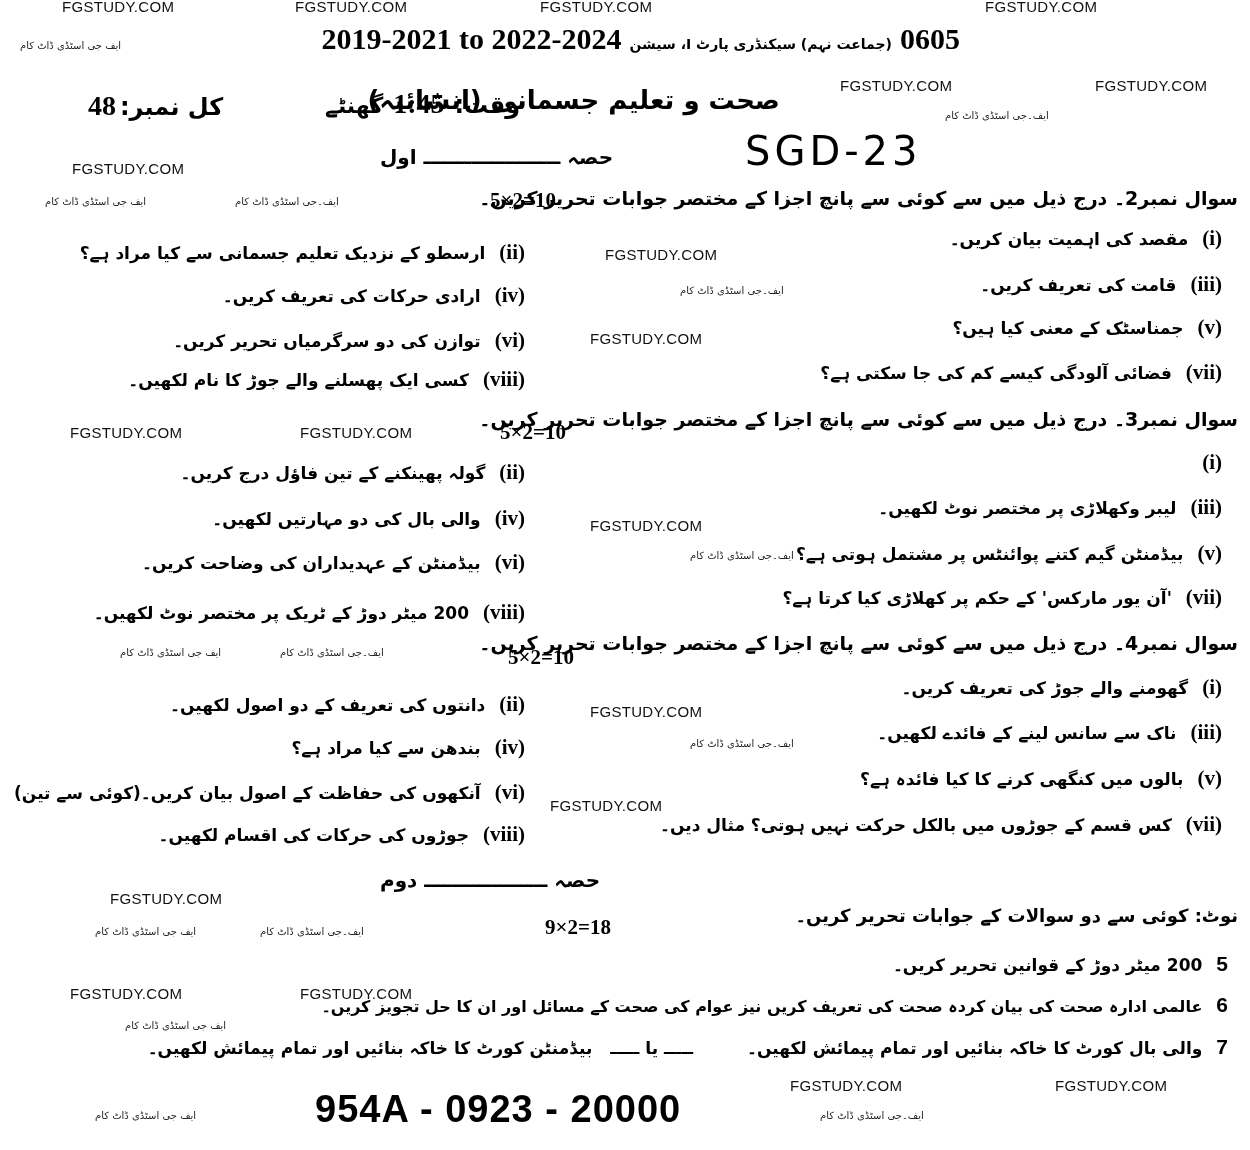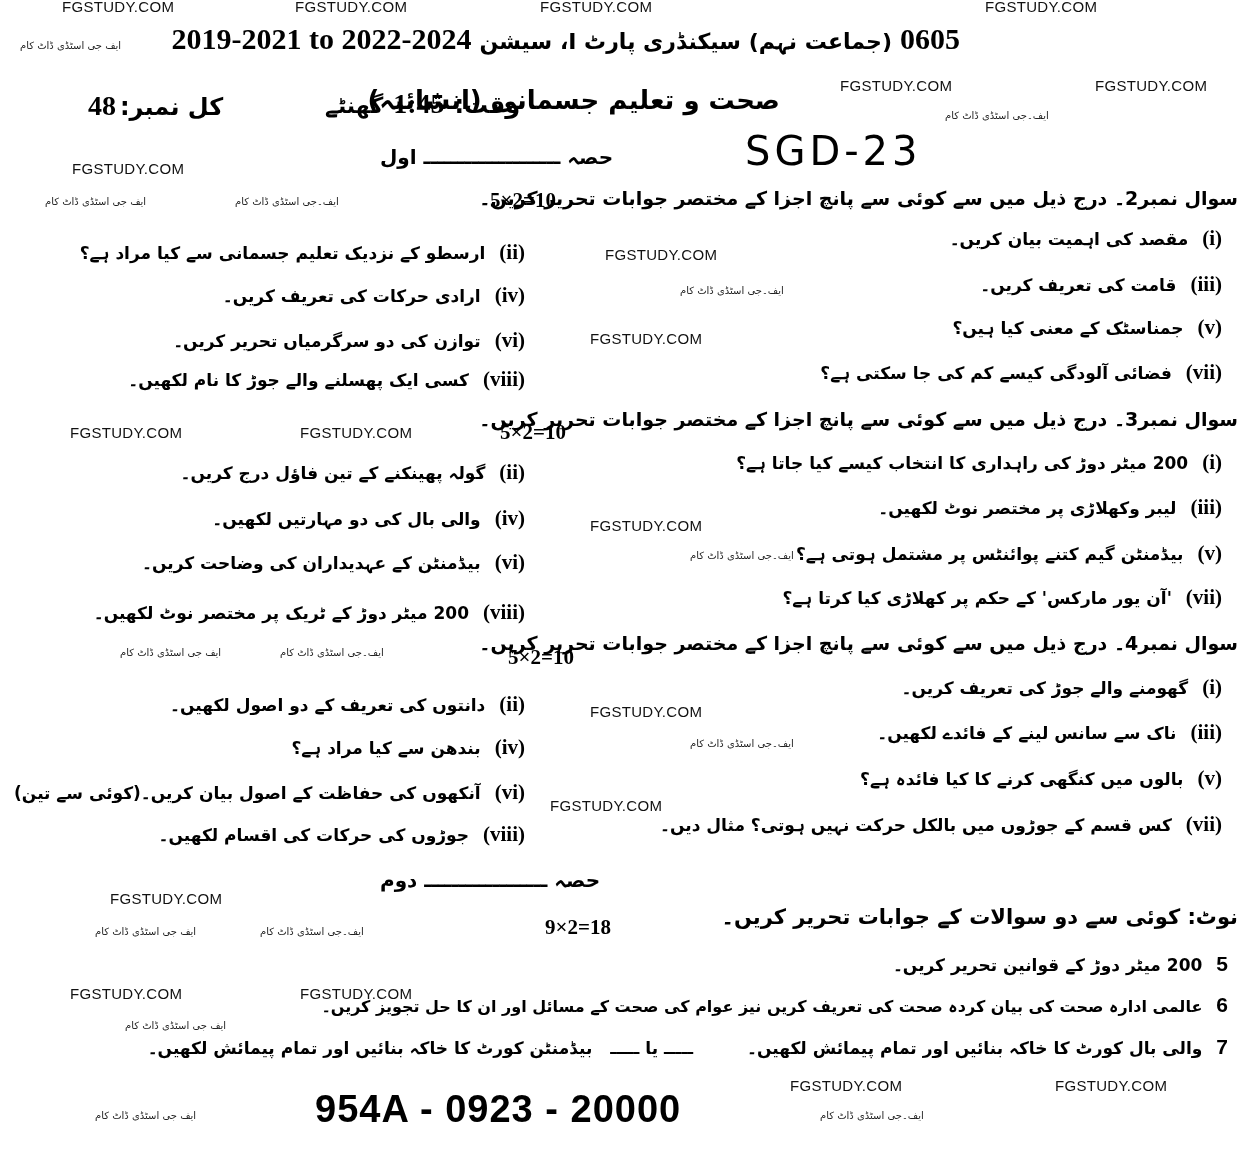--- a/index.html
+++ b/index.html
@@ -53,21 +53,21 @@
 <div class="abs wmu" style="left:280px;top:647px">ایف۔جی اسٹڈی ڈاٹ کام</div>
 <div class="abs wmu" style="left:690px;top:738px">ایف۔جی اسٹڈی ڈاٹ کام</div>
 <div class="abs wmu" style="left:95px;top:926px">ایف جی اسٹڈی ڈاٹ کام</div>
 <div class="abs wmu" style="left:260px;top:926px">ایف۔جی اسٹڈی ڈاٹ کام</div>
 <div class="abs wmu" style="left:125px;top:1020px">ایف جی اسٹڈی ڈاٹ کام</div>
 <div class="abs wmu" style="left:95px;top:1110px">ایف جی اسٹڈی ڈاٹ کام</div>
 <div class="abs wmu" style="left:820px;top:1110px">ایف۔جی اسٹڈی ڈاٹ کام</div>
 
 <div class="abs" style="left:210px;top:22px;display:flex;align-items:baseline;gap:8px;direction:rtl;right:290px;justify-content:flex-start;">
   <span class="num" style="font-size:30px;direction:ltr">0605</span>
-  <span class="ur" style="font-size:22px">(جماعت نہم) سیکنڈری پارٹ I، سیشن</span>
+  <span class="ur" style="font-size:14px">(جماعت نہم) سیکنڈری پارٹ I، سیشن</span>
   <span class="title-big" style="direction:ltr">2019-2021 to 2022-2024</span>
 </div>
 
 <div class="abs ur" style="right:470px;top:85px;font-size:26px">صحت و تعلیم جسمانی (انشائیہ)</div>
 
 <div class="abs" style="left:325px;top:88px;display:flex;align-items:baseline;gap:10px;direction:rtl">
   <span class="ur" style="font-size:24px">وقت:</span>
   <span class="num" style="font-size:28px;direction:ltr">1:45</span>
   <span class="ur" style="font-size:22px">گھنٹے</span>
 </div>
@@ -114,21 +114,20 @@
 <div class="item" style="right:725px;top:367px">
     <span class="qn">(viii)</span>
     <span class="ur">کسی ایک پھسلنے والے جوڑ کا نام لکھیں۔</span>
   </div>
 
 <div class="abs ur" style="right:12px;top:408px;font-size:19px">سوال نمبر3۔ درج ذیل میں سے کوئی سے پانچ اجزا کے مختصر جوابات تحریر کریں۔</div>
 <div class="abs marks" style="left:500px;top:420px">5×2=10</div>
 
 <div class="item" style="right:28px;top:450px">
     <span class="qn">(i)</span>
-    <span class="ur">200 میٹر دوڑ کی راہداری کا انتخاب کیسے کیا جاتا ہے؟</span>
   </div>
 <div class="item" style="right:725px;top:460px">
     <span class="qn">(ii)</span>
     <span class="ur">گولہ پھینکنے کے تین فاؤل درج کریں۔</span>
   </div>
 <div class="item" style="right:28px;top:495px">
     <span class="qn">(iii)</span>
     <span class="ur">لیبر وکھلاڑی پر مختصر نوٹ لکھیں۔</span>
   </div>
 <div class="item" style="right:725px;top:506px">
@@ -182,21 +181,21 @@
 <div class="item" style="right:28px;top:812px">
     <span class="qn">(vii)</span>
     <span class="ur">کس قسم کے جوڑوں میں بالکل حرکت نہیں ہوتی؟ مثال دیں۔</span>
   </div>
 <div class="item" style="right:725px;top:822px">
     <span class="qn">(viii)</span>
     <span class="ur">جوڑوں کی حرکات کی اقسام لکھیں۔</span>
   </div>
 
 <div class="abs ur" style="left:380px;top:868px;font-size:20px">حصہ ــــــــــــــــــ دوم</div>
-<div class="abs ur" style="right:12px;top:905px;font-size:21px">نوٹ: کوئی سے دو سوالات کے جوابات تحریر کریں۔</div>
+<div class="abs ur" style="right:12px;top:905px;font-size:18px">نوٹ: کوئی سے دو سوالات کے جوابات تحریر کریں۔</div>
 <div class="abs marks" style="left:545px;top:915px">9×2=18</div>
 
 <div class="item" style="right:22px;top:952px">
     <span class="qn" style="font-family:'Liberation Sans',sans-serif">5</span>
     <span class="ur">200 میٹر دوڑ کے قوانین تحریر کریں۔</span>
   </div>
 <div class="item" style="right:22px;top:993px">
     <span class="qn" style="font-family:'Liberation Sans',sans-serif">6</span>
     <span class="ur" style="font-size:16px">عالمی ادارہ صحت کی بیان کردہ صحت کی تعریف کریں نیز عوام کی صحت کے مسائل اور ان کا حل تجویز کریں۔</span>
   </div>

